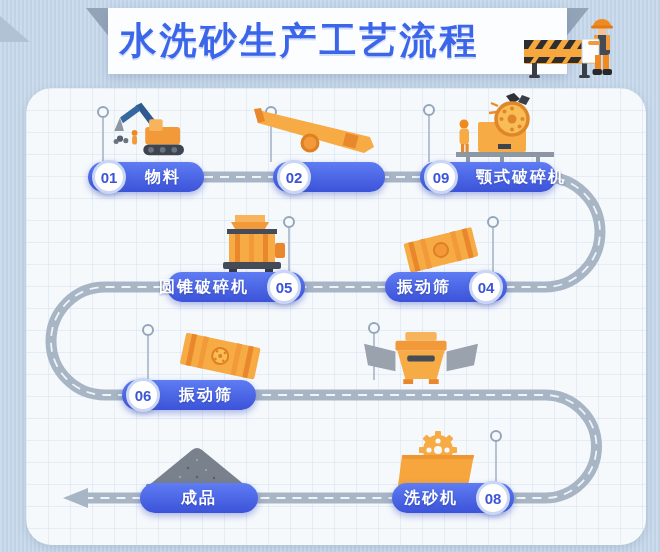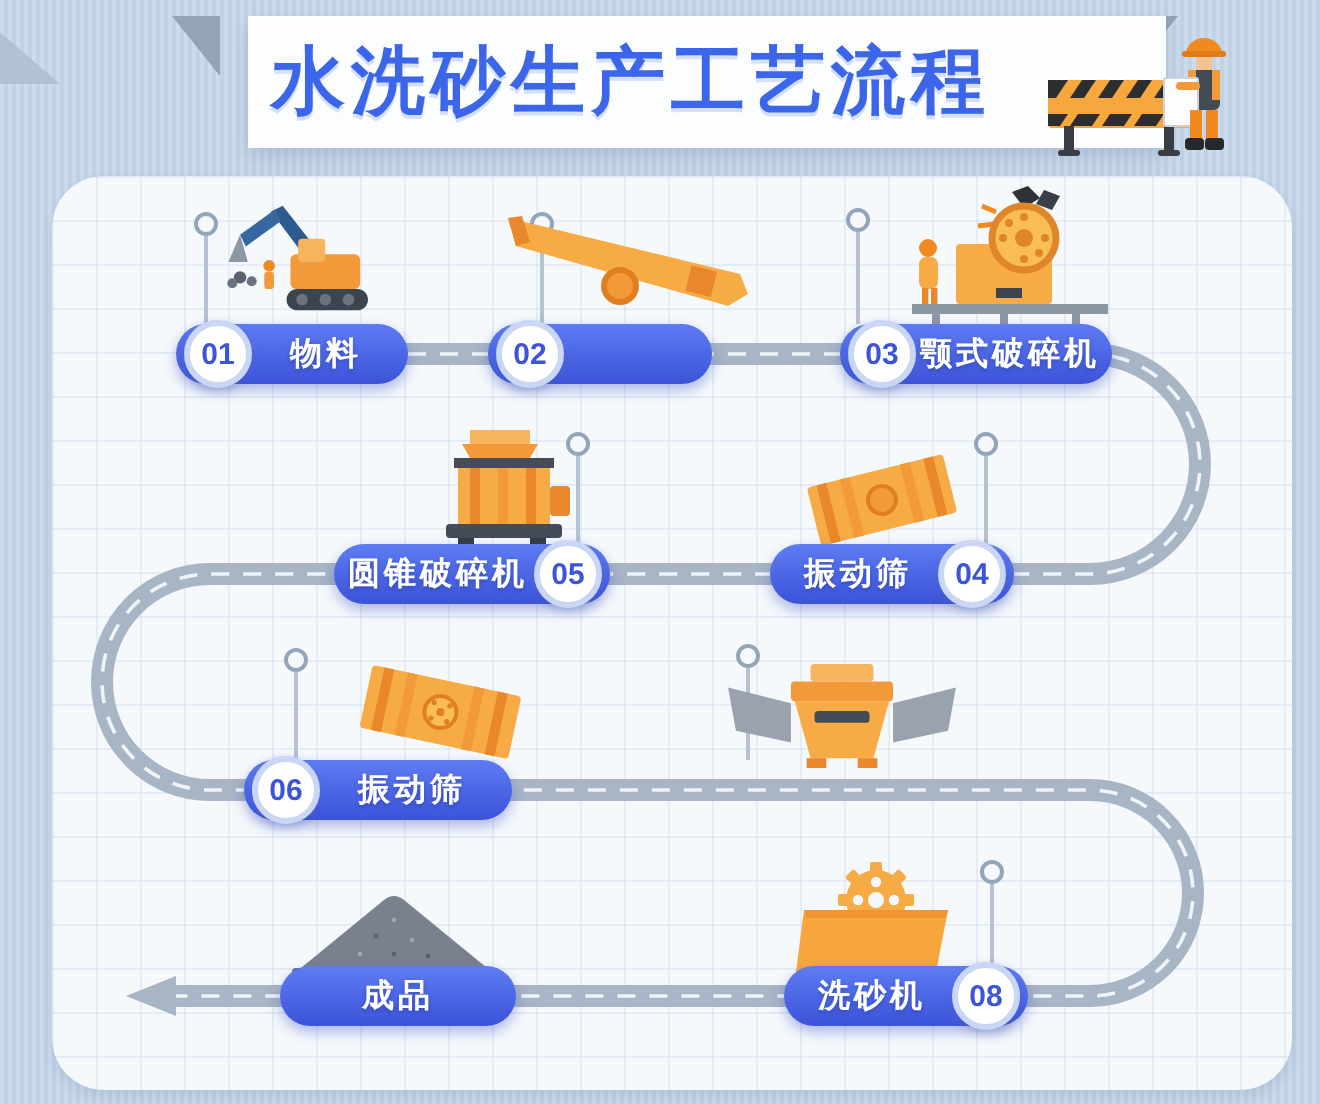--- a/index.html
+++ b/index.html
@@ -14,21 +14,21 @@
     position:absolute;left:26px;top:88px;width:620px;height:457px;border-radius:26px;
     background-color:#f6f9fc;
     background-image:linear-gradient(rgba(200,216,238,.38) 1px,transparent 1px),
                      linear-gradient(90deg,rgba(200,216,238,.38) 1px,transparent 1px);
     background-size:22px 22px;
     box-shadow:0 3px 8px rgba(110,130,165,.25);
   }
   #banner{
     position:absolute;left:108px;top:8px;width:459px;height:66px;background:#fcfdfe;
     box-shadow:0 4px 10px rgba(105,125,165,.32);z-index:6;
-    display:flex;align-items:center;justify-content:center;margin-left:16px;
+    display:flex;align-items:center;justify-content:center;
   }
   #banner-title{
     font-size:37px;font-weight:900;color:#3b66ea;letter-spacing:3px;
     text-shadow:0 2px 0 rgba(140,165,235,.35);white-space:nowrap;transform:translateX(-38px);
   }
   .fold{position:absolute;top:8px;width:24px;height:30px;background:#94a4b8;z-index:5;}
   #fold-left{left:86px;clip-path:polygon(0 0,100% 0,100% 100%);}
   #fold-right{left:565px;clip-path:polygon(0 0,100% 0,0 100%);}
   #header-deco{position:absolute;left:522px;top:10px;width:108px;height:80px;z-index:7;}
   #road-svg{position:absolute;left:0;top:0;z-index:1;}
@@ -45,21 +45,21 @@
   }
   .pill .num{
     flex:0 0 auto;width:34px;height:34px;border-radius:50%;background:#ffffff;
     border:3px solid #c9d6f5;box-sizing:border-box;color:#3c55d8;font-weight:bold;
     font-size:15px;display:flex;align-items:center;justify-content:center;
     box-shadow:0 2px 5px rgba(80,100,180,.35);
   }
   .pill .lbl{
     flex:1;text-align:center;color:#ffffff;font-weight:bold;font-size:16px;
     letter-spacing:2px;text-shadow:0 1px 2px rgba(30,50,140,.45);white-space:nowrap;
-    padding:0 2px;
+    padding:0 18px;
   }
   .pill.rev{flex-direction:row-reverse;}
 </style>
 </head>
 <body>
 
 <div id="canvas">
 
   <div id="corner-wedge"></div>
 
@@ -234,25 +234,25 @@
     <circle cx="64" cy="26" r="1.2" fill="#9aa2ac"></circle>
       <circle cx="38" cy="33" r="1.2" fill="#9aa2ac"></circle>
     <circle cx="72" cy="34" r="1.2" fill="#5a616c"></circle>
       <circle cx="55" cy="33" r="1.2" fill="#5a616c"></circle>
   </svg>
 
   <div class="pill" style="left:88px;top:162px;width:116px">
     <div class="num">01</div>
     <div class="lbl">物料</div>
   </div>
-  <div class="pill" style="left:244px;top:162px;width:112px">
+  <div class="pill" style="left:273px;top:162px;width:112px">
     <div class="num">02</div>
   </div>
   <div class="pill" style="left:420px;top:162px;width:136px">
-    <div class="num">03</div>
+    <div class="num">09</div>
     <div class="lbl">颚式破碎机</div>
   </div>
 
   <div class="pill rev" style="left:167px;top:272px;width:138px">
     <div class="num">05</div>
     <div class="lbl">圆锥破碎机</div>
   </div>
   <div class="pill rev" style="left:385px;top:272px;width:122px">
     <div class="num">04</div>
     <div class="lbl">振动筛</div>

